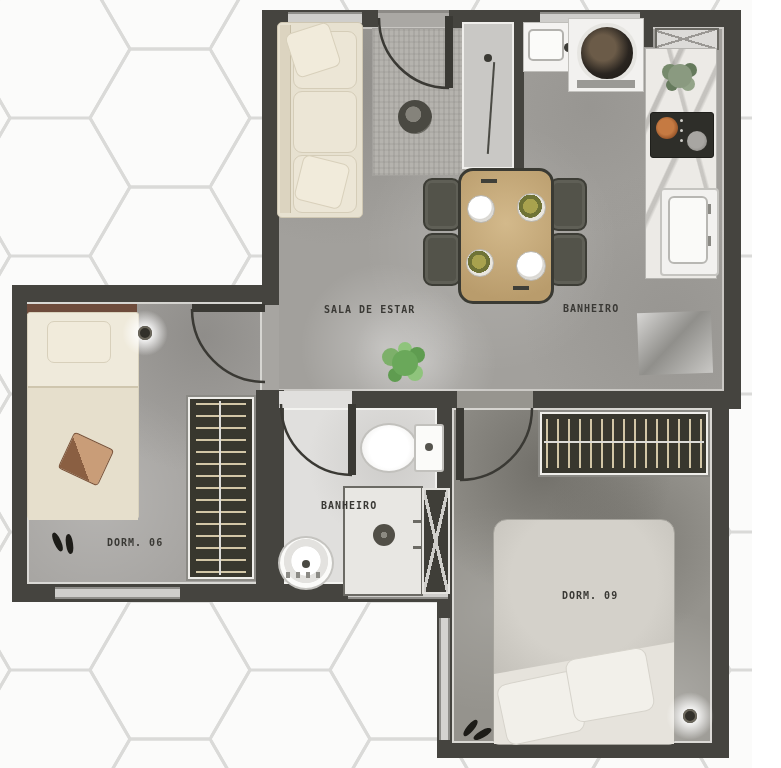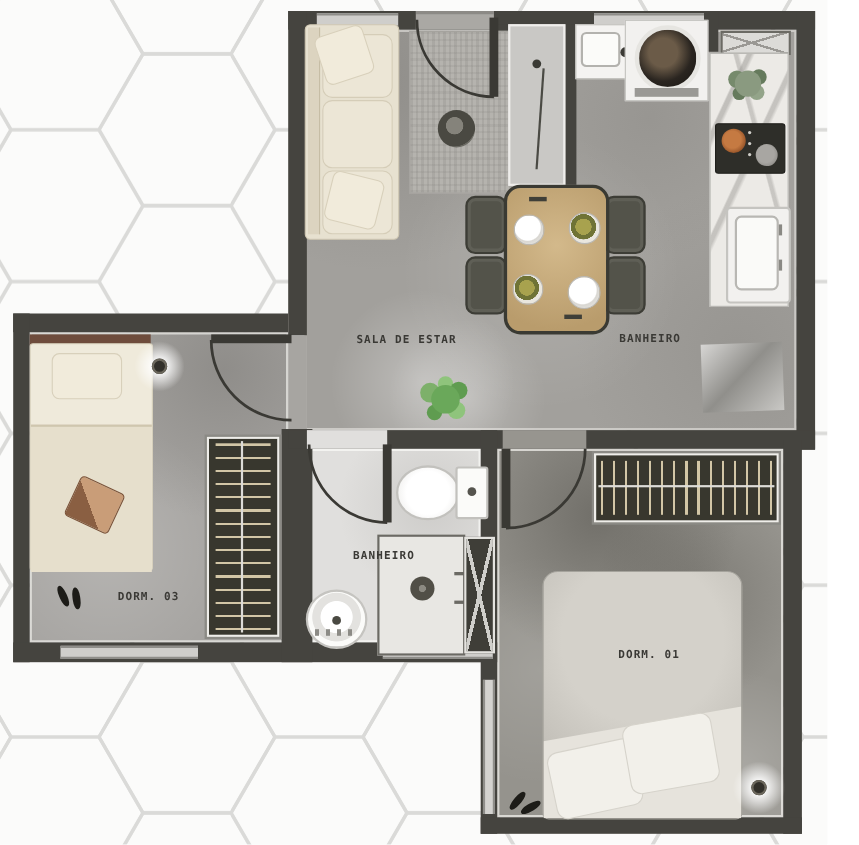--- a/index.html
+++ b/index.html
@@ -270,17 +270,17 @@
     <g fill="#3a3934">
       <rect x="445" y="16" width="8" height="72"></rect>
       <rect x="192" y="304" width="73" height="8"></rect>
       <rect x="348" y="404" width="8" height="71"></rect>
       <rect x="456" y="408" width="8" height="72"></rect>
     </g>
   </svg>
 
   <div class="rlabel" style="left:324px;top:304px;">SALA DE ESTAR</div>
   <div class="rlabel" style="left:563px;top:303px;">BANHEIRO</div>
-  <div class="rlabel" style="left:107px;top:537px;">DORM. 03</div>
+  <div class="rlabel" style="left:107px;top:537px;">DORM. 06</div>
   <div class="rlabel" style="left:321px;top:500px;">BANHEIRO</div>
-  <div class="rlabel" style="left:562px;top:590px;">DORM. 01</div>
+  <div class="rlabel" style="left:562px;top:590px;">DORM. 09</div>
 
 </div>
 
 </body></html>

